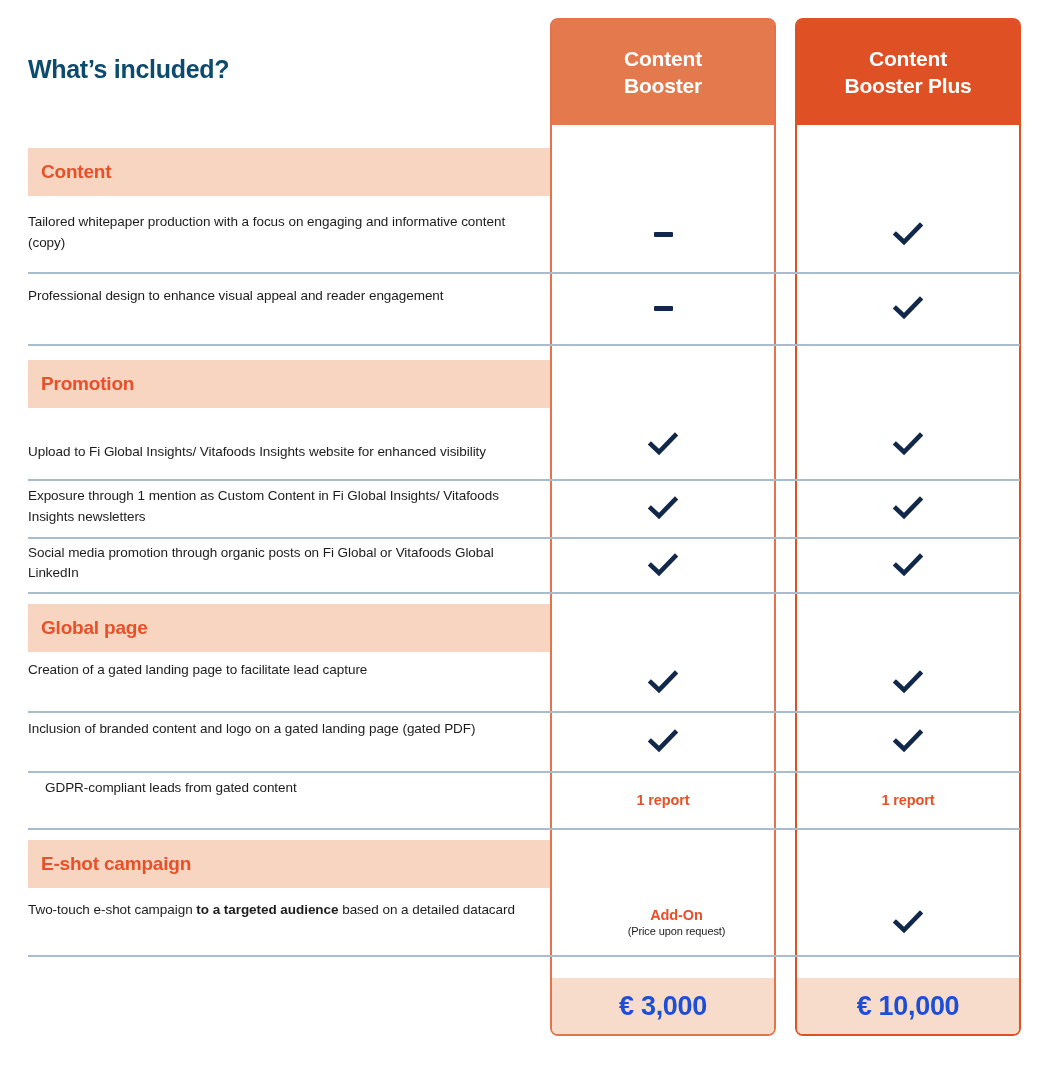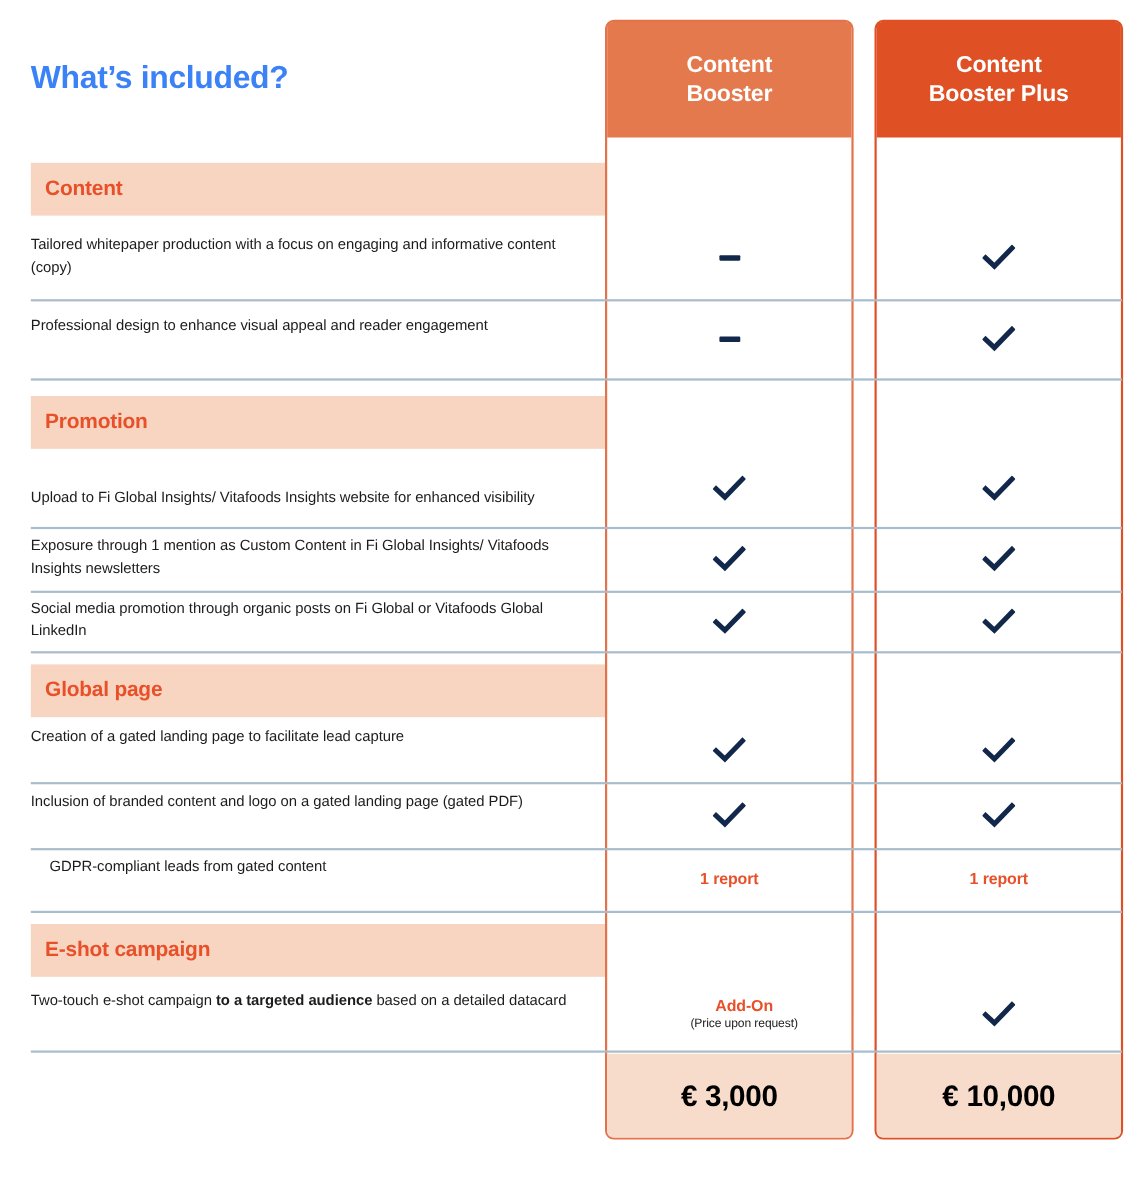--- a/index.html
+++ b/index.html
@@ -17,23 +17,23 @@
     width: 1039px;
     height: 1077px;
     background: #ffffff;
   }
 
   
   .page-title {
     position: absolute;
     left: 28px;
     top: 55px;
-    font-size: 29px;
-    font-weight: bold;
-    color: #3b82f6;
+    font-size: 25px;
+    font-weight: bold;
+    color: #0c4a6e;
     letter-spacing: -0.3px;
   }
 
   
   .plan-col {
     position: absolute;
     top: 18px;
     width: 226px;
     height: 1018px;
     border: 2px solid #E4724A;
@@ -63,27 +63,27 @@
     z-index: 3;
   }
   .col-a .plan-head { background: #E4794D; }
   .col-b .plan-head { background: #DF5025; }
 
   .plan-price {
     position: absolute;
     left: 0;
     bottom: 0;
     width: 100%;
-    height: 76px;
+    height: 56px;
     background: #F8DCCB;
     border-radius: 0 0 5px 5px;
     display: flex;
     align-items: center;
     justify-content: center;
-    color: #000000;
+    color: #1d4ed8;
     font-size: 27px;
     font-weight: bold;
     letter-spacing: -0.3px;
     z-index: 3;
   }
 
   .row-sep {
     position: absolute;
     left: 28px;
     width: 992px;

